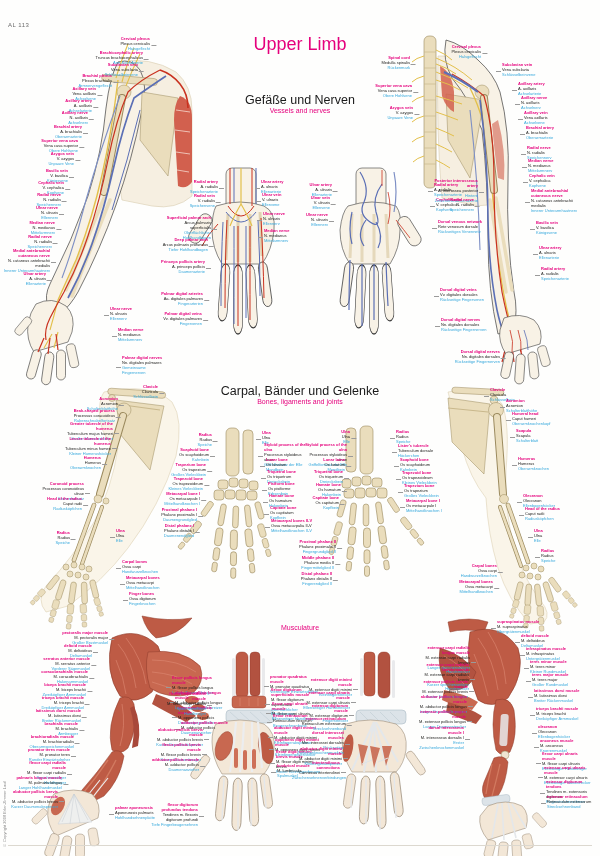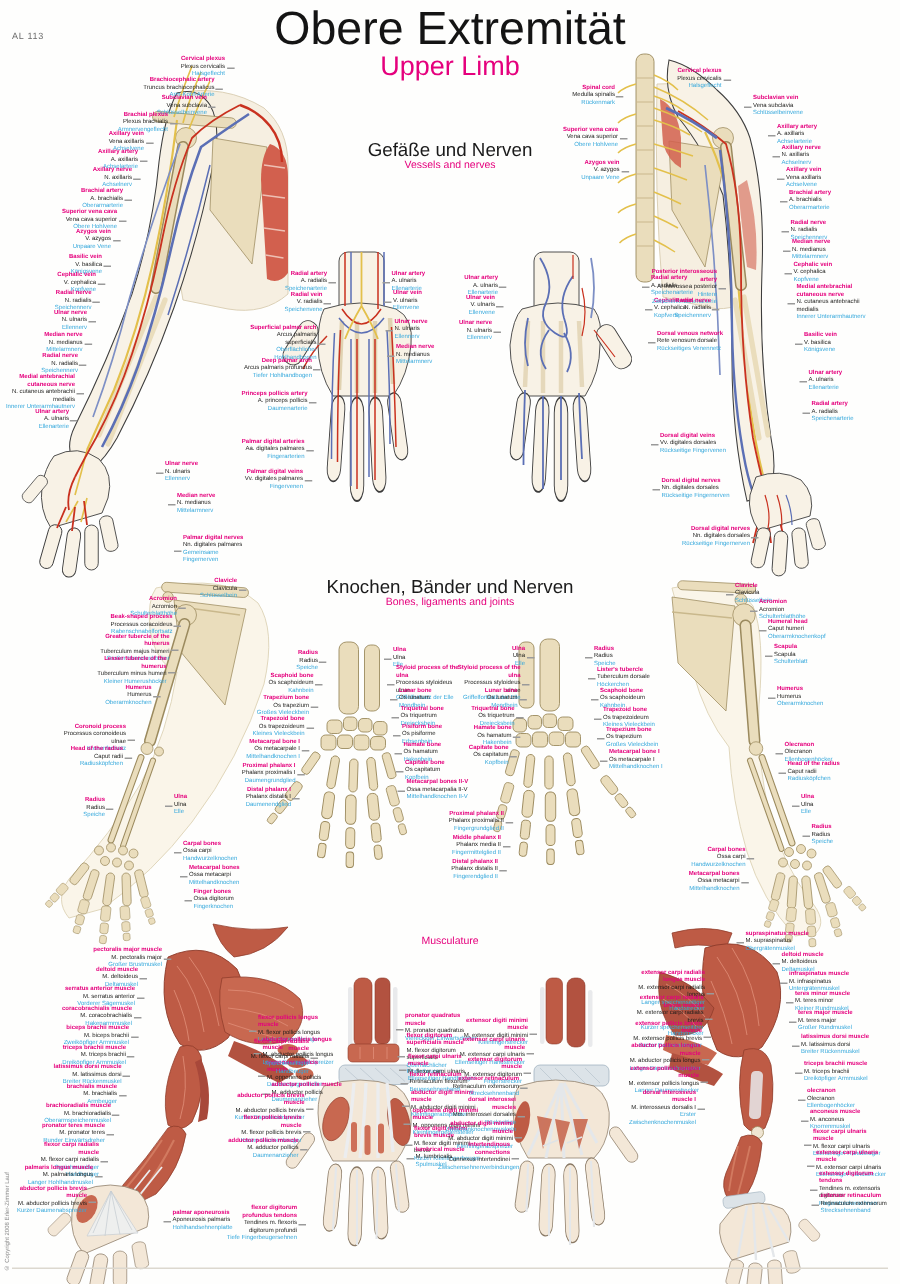--- a/index.html
+++ b/index.html
@@ -26,26 +26,25 @@
   .copyright{position:absolute;left:2px;bottom:8px;height:120px;font-size:4px;color:#8a8a8a;
              writing-mode:vertical-rl;transform:rotate(180deg);}
   .bottom-line{position:absolute;left:8px;right:8px;top:845px;height:1px;background:#dcd8cf;}
 </style>
 </head>
 <body>
 
 <div id="poster">
 
   <div class="code">AL 113</div>
-  <div class="title">Obere Extremität</div>
   <div class="subtitle">Upper Limb</div>
 
   <div class="sec-head" id="h1">Gefäße und Nerven</div>
   <div class="sec-sub" id="h1s">Vessels and nerves</div>
-  <div class="sec-head" id="h2">Knochen, Bänder und Nerven</div>
+  <div class="sec-head" id="h2">Carpal, Bänder und Gelenke</div>
   <div class="sec-sub" id="h2s">Bones, ligaments and joints</div>
   <div class="sec-sub" id="h3s">Musculature</div>
 
   <svg id="fig-layer" viewBox="0 0 600 856" xmlns="http://www.w3.org/2000/svg">
     <defs>
       <g id="fgr">
           <rect x="-4.5" y="0" width="9" height="30" rx="4.5"></rect>
         </g>
       <g id="fb">
         <rect x="-3.5" y="0" width="7" height="17" rx="3"></rect>

